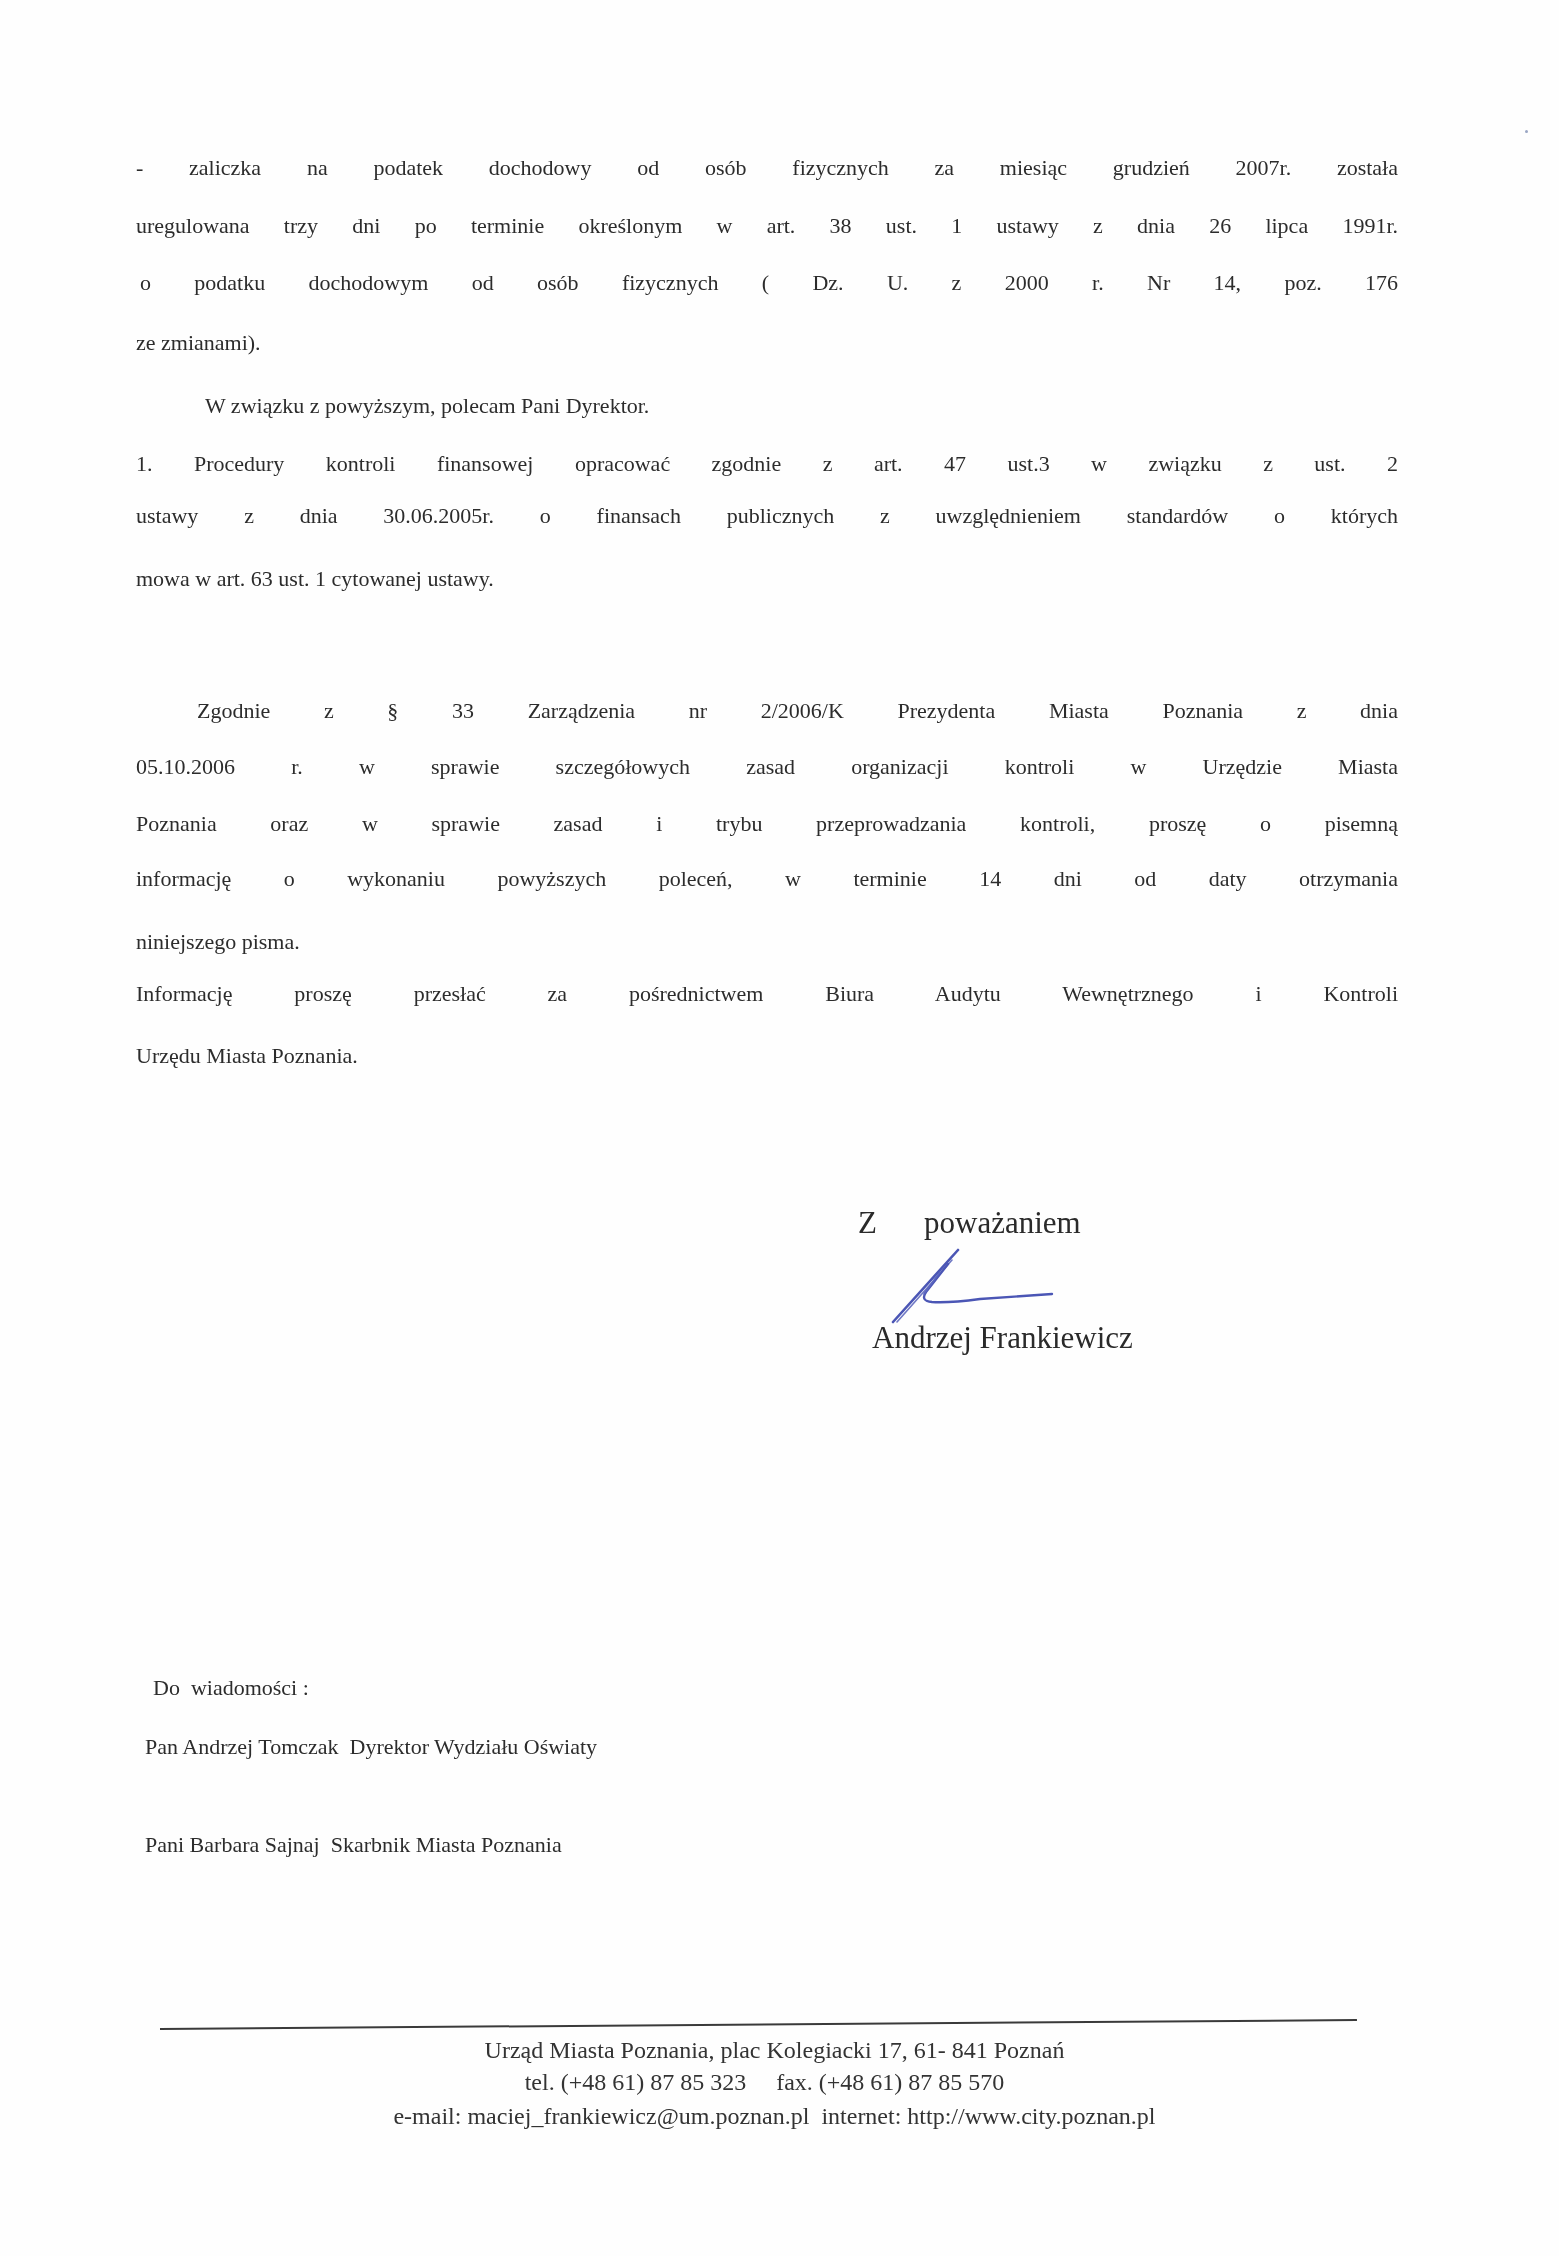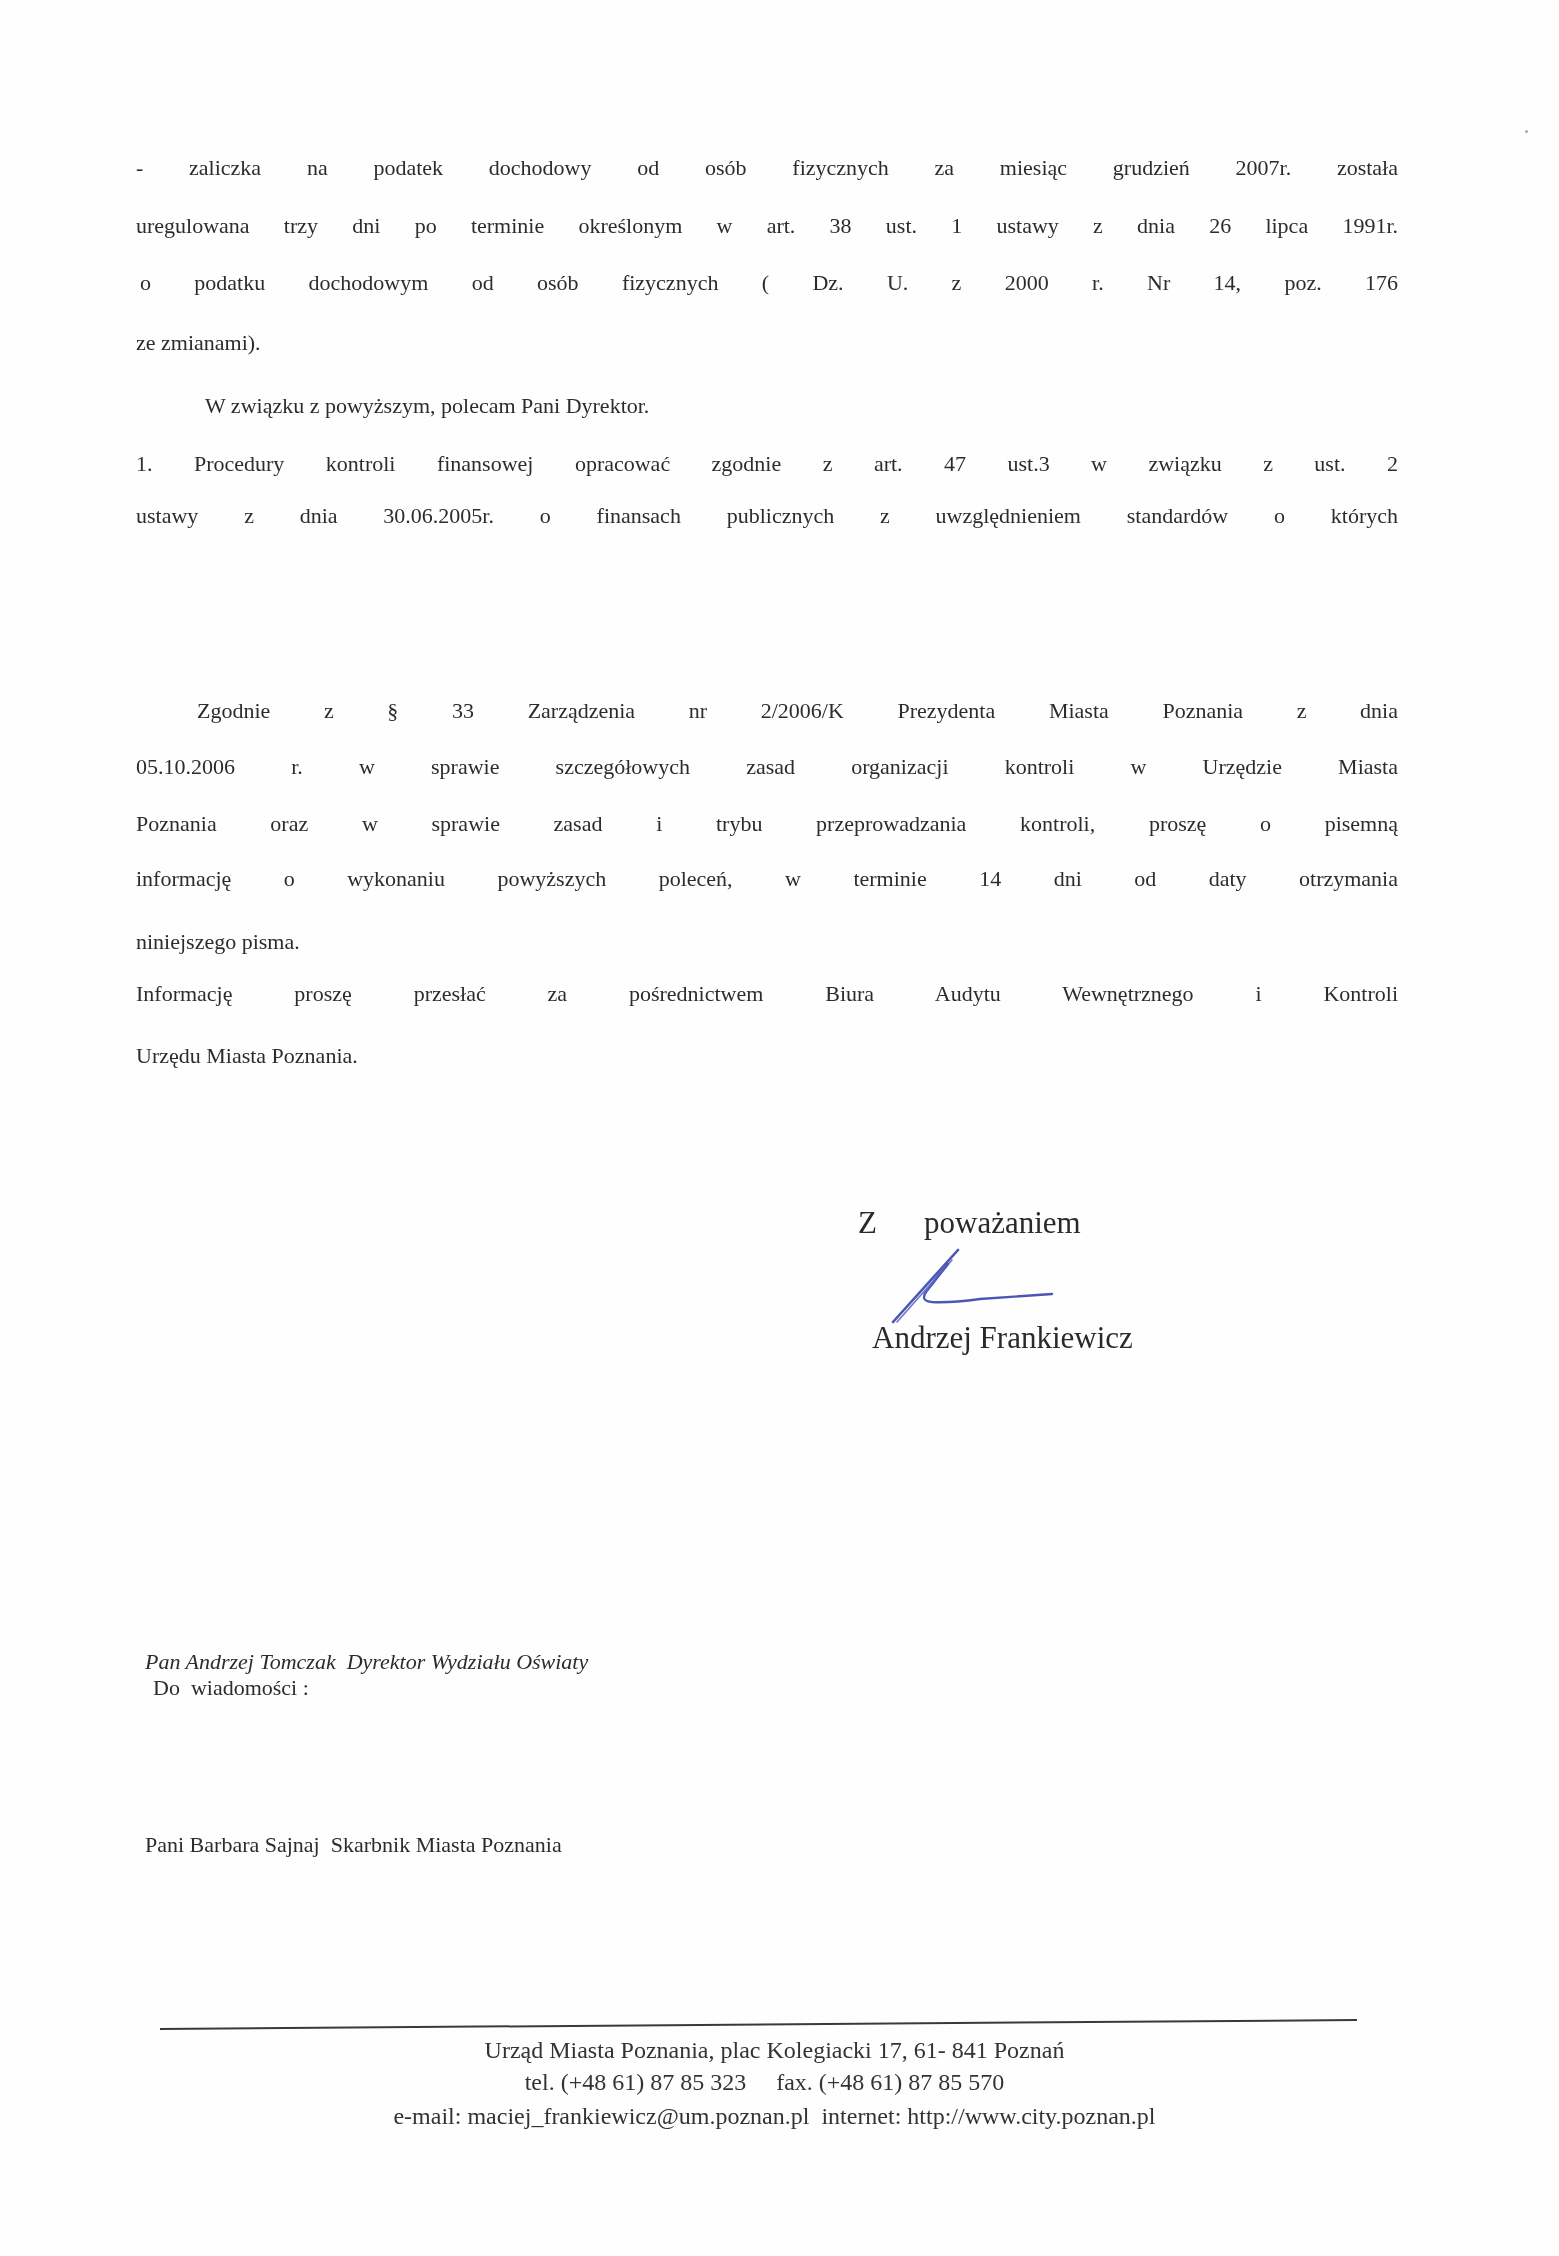--- a/index.html
+++ b/index.html
@@ -46,20 +46,21 @@
 
   <div class="ln just" style="top:152px">- zaliczka na podatek dochodowy od osób  fizycznych  za miesiąc grudzień 2007r. została</div>
   <div class="ln just" style="top:210px">uregulowana  trzy dni po terminie określonym w art. 38 ust. 1 ustawy z dnia 26 lipca  1991r.</div>
   <div class="ln just" style="top:267px; left:140px; width:1258px;"> o  podatku  dochodowym   od  osób  fizycznych  (  Dz.  U.  z  2000  r.  Nr  14,  poz.  176</div>
   <div class="ln free" style="top:327px">ze zmianami).</div>
 
   <div class="ln" style="top:390px; left:205px;">W związku z powyższym, polecam Pani Dyrektor.</div>
 
   <div class="ln just" style="top:448px">1. Procedury kontroli finansowej  opracować zgodnie z art. 47 ust.3 w związku z  ust. 2</div>
   <div class="ln just" style="top:500px">ustawy z dnia 30.06.2005r. o finansach publicznych z uwzględnieniem standardów o których</div>
+  <div class="ln free" style="top:563px">mowa w art. 63 ust. 1 cytowanej ustawy.</div>
 
 
   <div class="ln" style="top:695px; left:197px; width:1201px; text-align:justify; text-align-last:justify; white-space:normal; overflow:hidden;">Zgodnie z § 33 Zarządzenia nr 2/2006/K Prezydenta Miasta Poznania z dnia</div>
   <div class="ln just" style="top:751px">05.10.2006 r. w sprawie szczegółowych zasad organizacji kontroli w Urzędzie Miasta</div>
   <div class="ln just" style="top:808px">Poznania oraz w sprawie zasad i trybu przeprowadzania kontroli, proszę o pisemną</div>
   <div class="ln just" style="top:863px">informację o wykonaniu powyższych poleceń, w terminie 14 dni od daty otrzymania</div>
   <div class="ln free" style="top:926px">niniejszego pisma.</div>
   <div class="ln just" style="top:978px">Informację  proszę przesłać za pośrednictwem  Biura Audytu Wewnętrznego i Kontroli</div>
   <div class="ln free" style="top:1040px">Urzędu Miasta Poznania.</div>
 
@@ -69,21 +70,21 @@
   <svg class="signature" viewBox="0 0 190 95">
     <path d="M13 82 L78 10" fill="none" stroke="#4b56b5" stroke-width="2.6" stroke-linecap="round"></path>
     <path d="M17 82 L72 20" fill="none" stroke="#4b56b5" stroke-width="1.6" stroke-linecap="round" opacity="0.8"></path>
     <path d="M68 24 L46 52 Q40 61 52 62 Q70 63 100 59 L172 54" fill="none" stroke="#4b56b5" stroke-width="2.4" stroke-linecap="round" stroke-linejoin="round"></path>
     <path d="M60 32 L44 54" fill="none" stroke="#5b66c0" stroke-width="1.6" stroke-linecap="round"></path>
   </svg>
 
   <div class="ln sig-text" style="top:1322px; left:872px;">Andrzej Frankiewicz</div>
 
   <div class="ln" style="top:1672px; left:153px; white-space:pre;">Do  wiadomości :</div>
-  <div class="ln" style="top:1646px; left:145px; white-space:pre;font-style:italic;">Pan Andrzej Tomczak  Dyrektor Wydziału Oświaty</div>
+  <div class="ln" style="top:1731px; left:145px; white-space:pre;">Pan Andrzej Tomczak  Dyrektor Wydziału Oświaty</div>
   <div class="ln" style="top:1787px; left:145px; white-space:pre;margin-top:42px;">Pani Barbara Sajnaj  Skarbnik Miasta Poznania</div>
 
   <div class="footer-rule"></div>
   <div class="foot" style="top:2038px; left:-5px;">Urząd Miasta Poznania, plac Kolegiacki 17, 61- 841 Poznań</div>
   <div class="foot" style="top:2070px; left:-15px;">tel. (+48 61) 87 85 323     fax. (+48 61) 87 85 570</div>
   <div class="foot" style="top:2104px; left:-5px;">e-mail: maciej_frankiewicz@um.poznan.pl  internet: http://www.city.poznan.pl</div>
 
 </div>
 
 </body></html>

